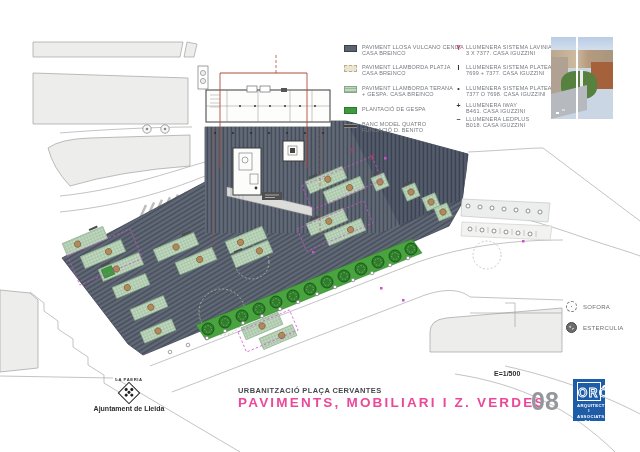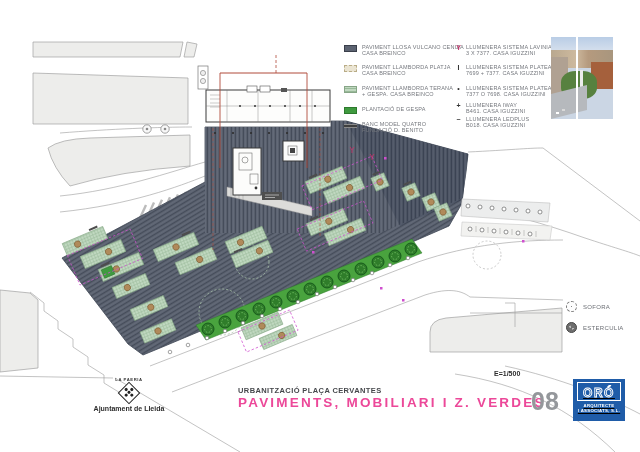--- a/index.html
+++ b/index.html
@@ -30,21 +30,21 @@
   .tl-dark{border:1px solid #474747;background:#6e6e6e;
     background-image:radial-gradient(circle at 35% 40%,#bdbdbd 1px,transparent 1.2px),
                      radial-gradient(circle at 65% 62%,#bdbdbd .9px,transparent 1.1px);}
   .tl-lb{font-size:6px;color:#6b6e74;letter-spacing:.3px;}
   
   .t-proj{left:238px;top:386px;font-size:7.5px;font-weight:bold;color:#45474b;letter-spacing:.4px;}
   .t-main{left:238px;top:395px;font-size:13.5px;font-weight:bold;color:#ec4899;letter-spacing:2.2px;}
   .t-num{left:531px;top:387px;font-size:25px;font-weight:bold;color:#94979b;}
   .t-scale{left:494px;top:370px;font-size:7px;font-weight:bold;color:#2e2e2e;}
   
-  .oro{left:573px;top:379px;width:52px;height:42px;background:#1f5ca8;box-sizing:border-box;padding:3px 4px 2px;text-decoration:underline;}
+  .oro{left:573px;top:379px;width:32px;height:42px;background:#1f5ca8;box-sizing:border-box;padding:3px 4px 2px;}
   .oro-frame{border:1px solid #fff;height:17px;text-align:center;}
   .oro-frame span{font-size:12px;font-weight:bold;letter-spacing:1.5px;line-height:16px;
       color:transparent;-webkit-text-stroke:0.9px #fff;}
   .oro-sub{margin-top:2px;text-align:center;}
   .oro-sub i{display:block;font-style:normal;font-size:4.3px;line-height:5.3px;color:#fff;font-weight:bold;letter-spacing:.3px;}
   .lle{left:93px;top:377px;width:72px;text-align:center;}
   .lle-top{font-size:4.2px;font-weight:bold;color:#333;letter-spacing:.6px;}
   .lle-d{width:14px;height:14px;margin:3px auto 4px;border:1.6px solid #222;transform:rotate(45deg);position:relative;background:#fff;}
   .lle-d i{position:absolute;width:2.6px;height:2.6px;background:#222;border-radius:50%;}
   .lle-d i:nth-child(1){left:5px;top:5px;}

